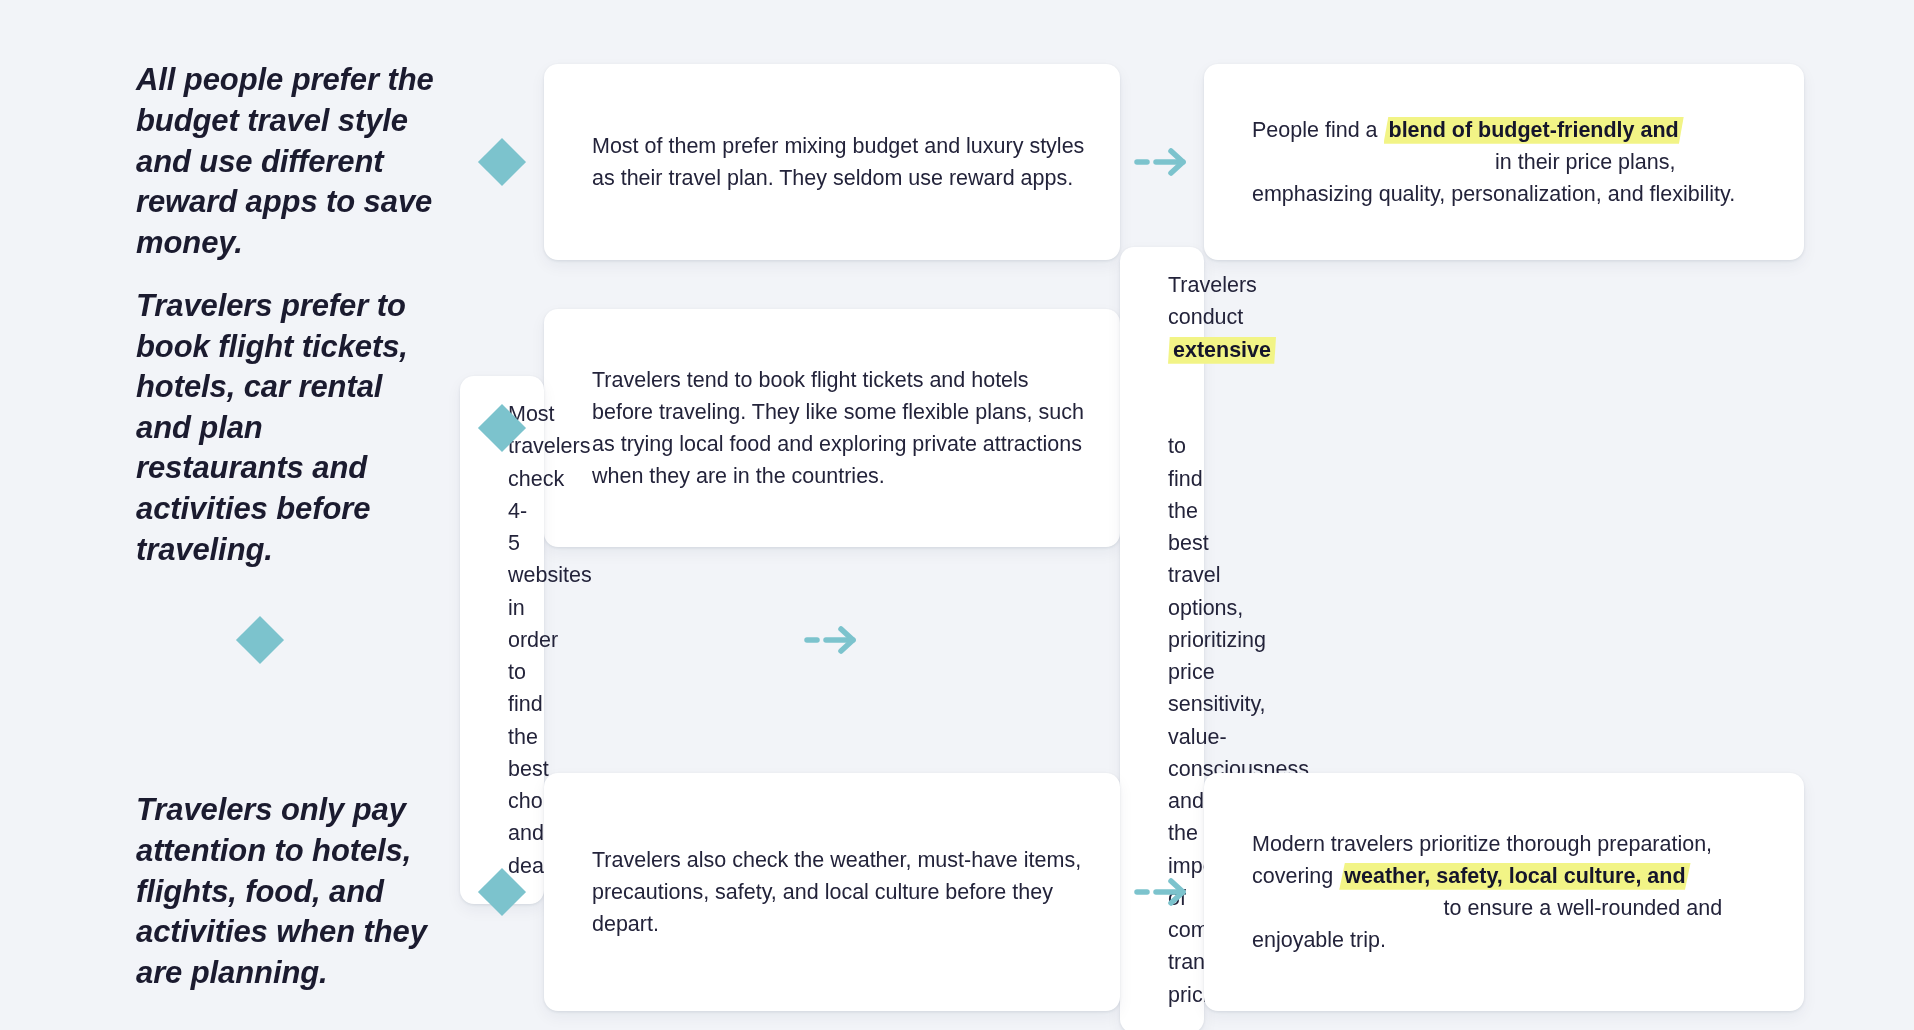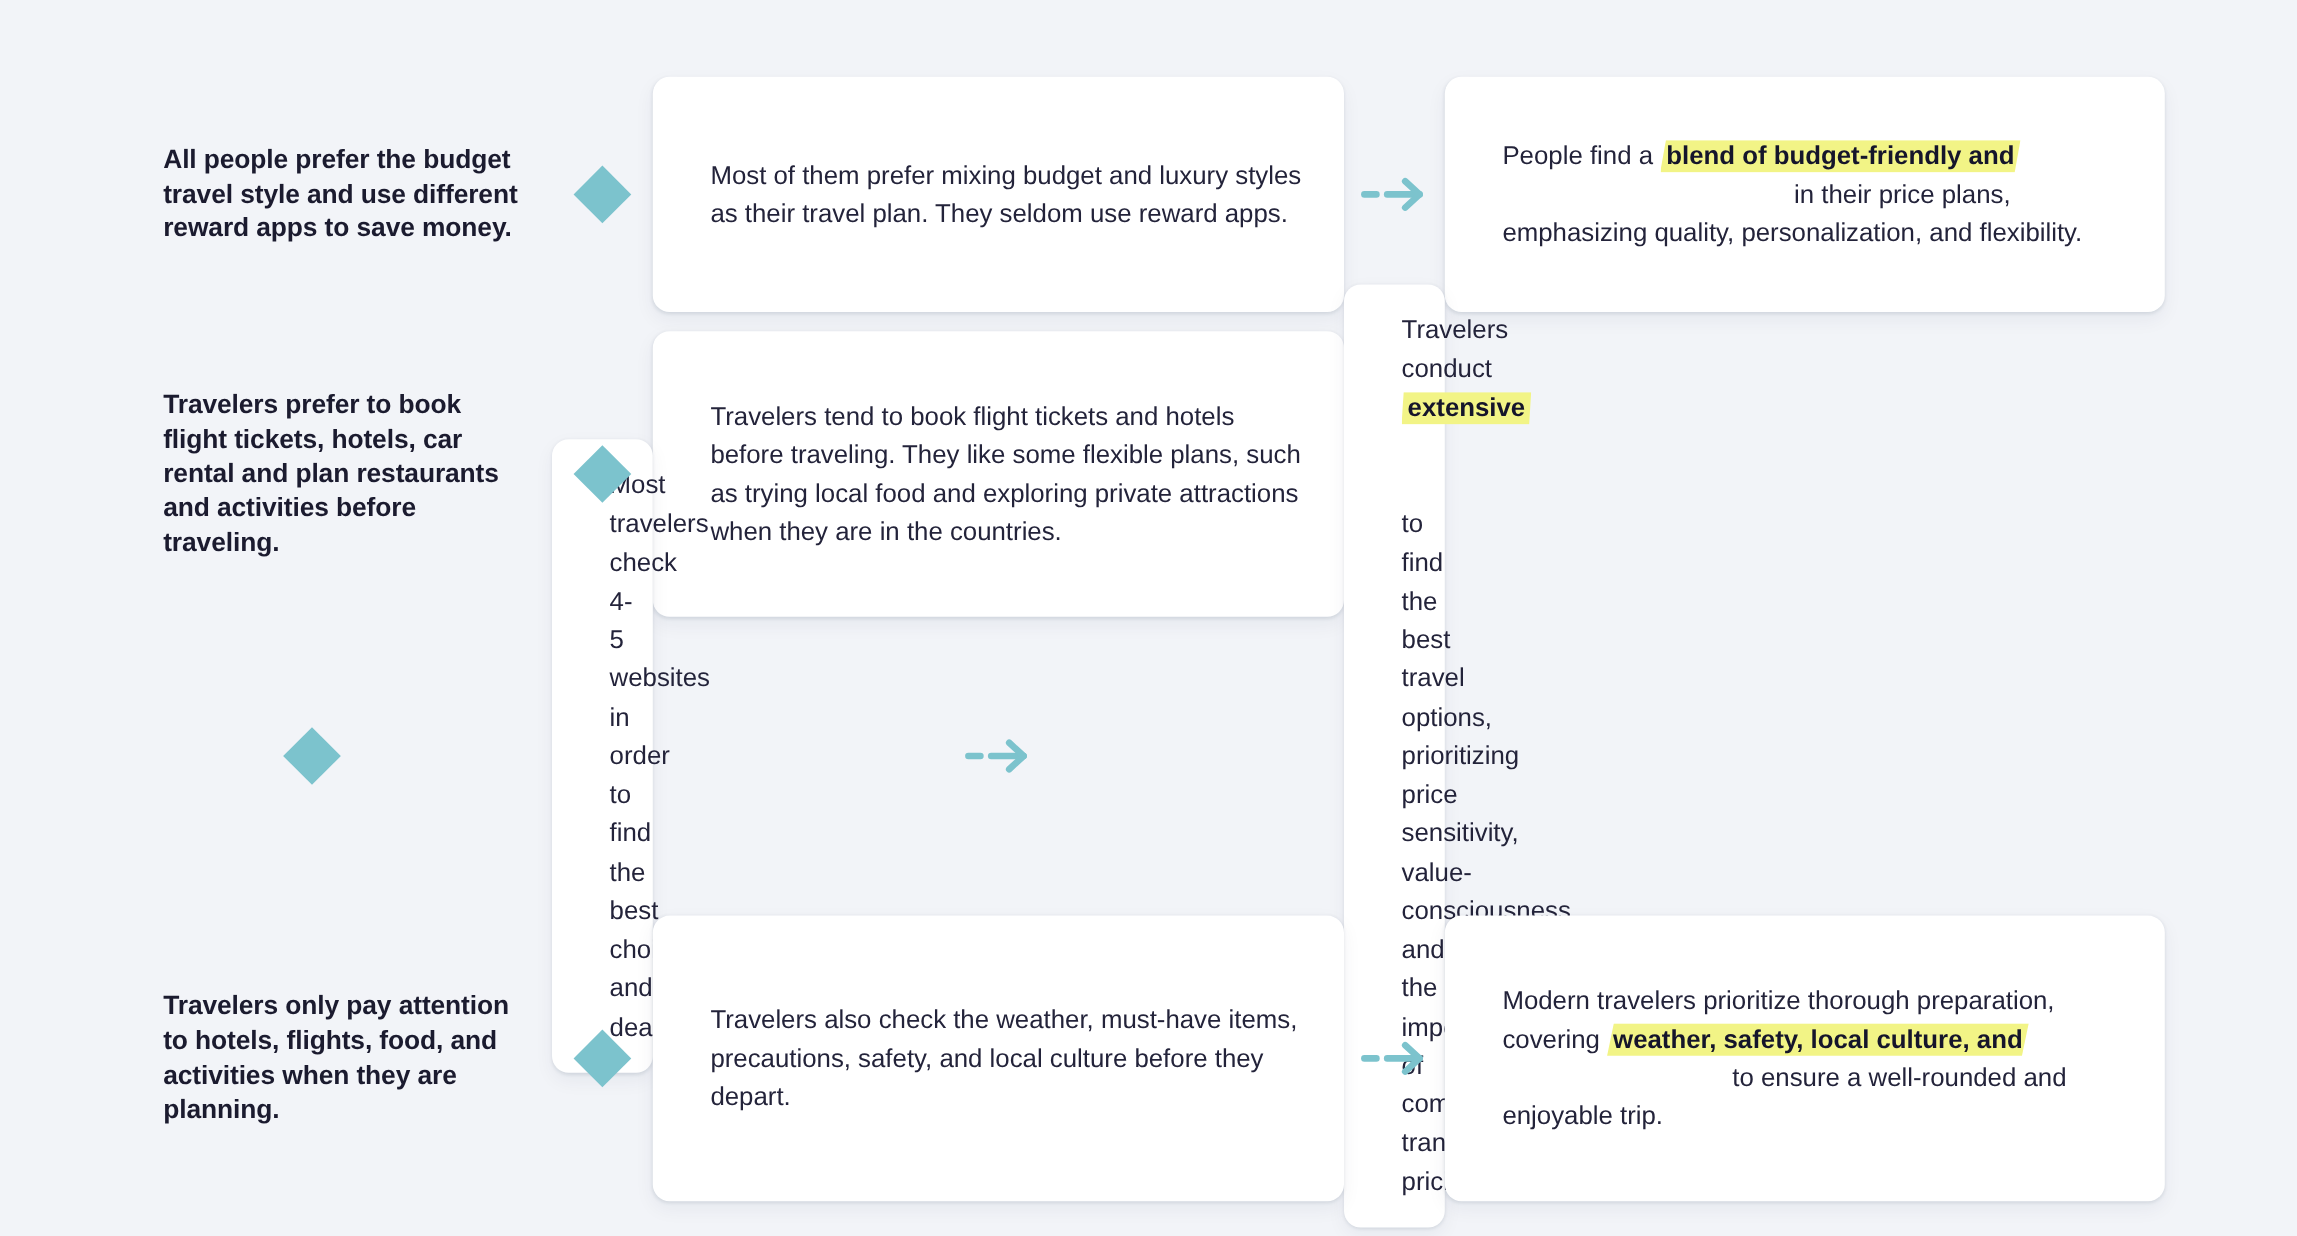--- a/index.html
+++ b/index.html
@@ -29,25 +29,26 @@
   .row {
     display: grid;
     grid-template-columns: 400px 84px 576px 84px 600px;
     align-items: center;
     column-gap: 0px;
   }
 
   
   .assumption {
     padding: 0 26px 0 76px;
-    font-size: 22px;
+    font-size: 31px;
     font-weight: 700;
     line-height: 1.31;
     color: #1b1b2f;
     letter-spacing: -0.1px;
+    font-style: italic;
   }
 
   
   .diamond-cell {
     display: flex;
     align-items: center;
     justify-content: center;
   }
   .diamond {
     width: 34px;
@@ -98,21 +99,21 @@
     color: #15152b;
     background: #f2f486;
     padding: 1px 5px 2px 5px;
     box-decoration-break: clone;
     -webkit-box-decoration-break: clone;
     clip-path: polygon(1.6% 0%, 100% 0%, 98.4% 100%, 0% 100%);
   }
 
   
   .row-1 { height: 228px; }
-  .row-2 { height: 228px; }
+  .row-2 { height: 228px; margin-top: 10px; }
   .row-3 { height: 252px; }
   .row-4 { height: 252px; }
 
   .row-1 .card-finding  { min-height: 196px; }
   .row-1 .card-insight  { min-height: 196px; }
   .row-2 .card-finding  { min-height: 238px; justify-content: flex-end; }
   .row-2 .card-insight  { min-height: 238px; }
   .row-3 .card-finding  { min-height: 238px; }
   .row-3 .card-insight  { min-height: 238px; }
   .row-4 .card-finding  { min-height: 238px; }

